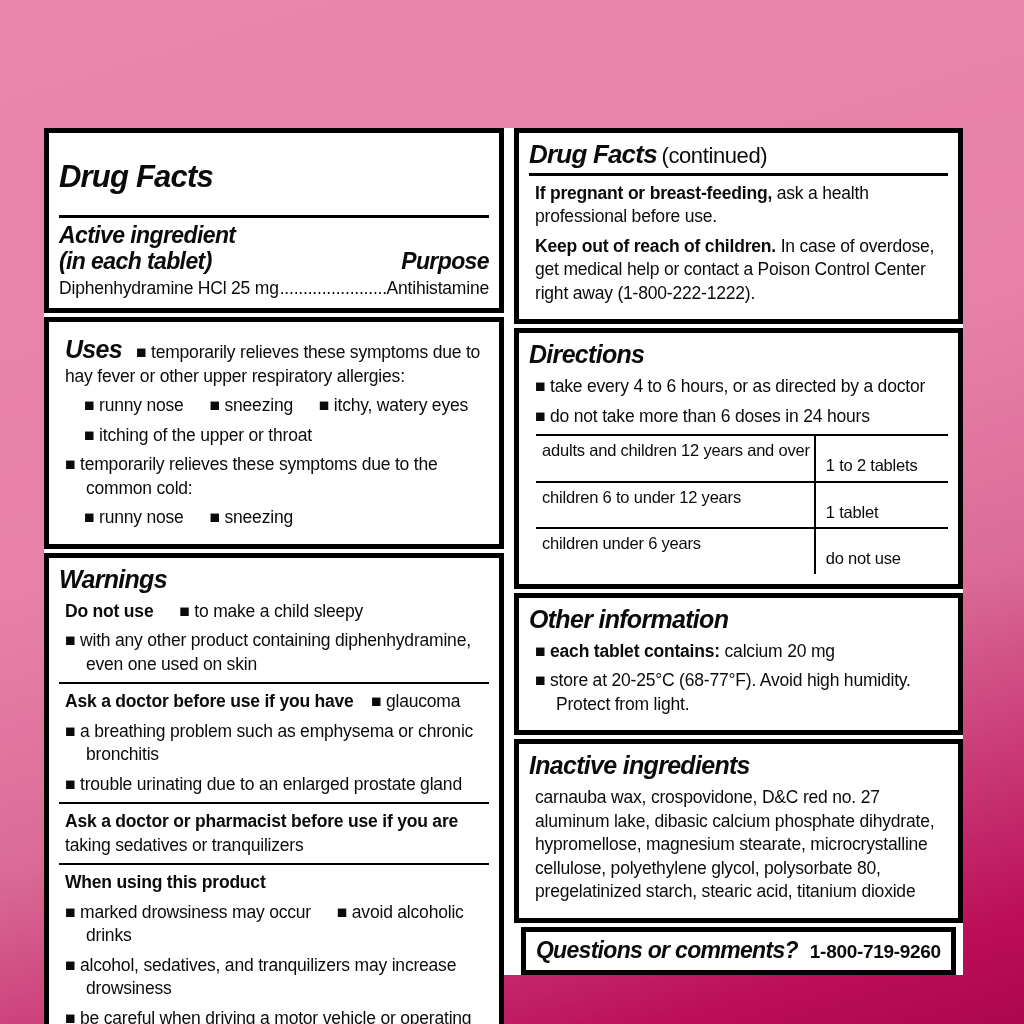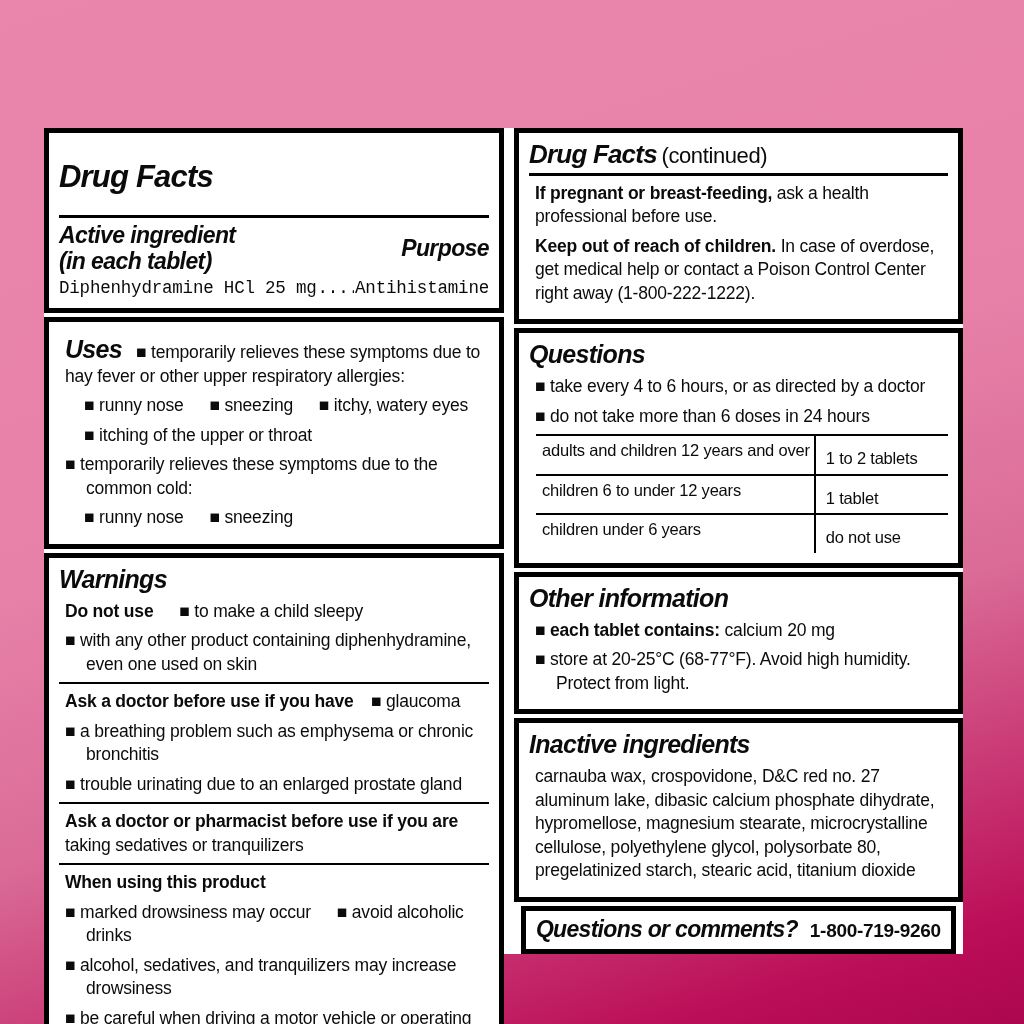--- a/index.html
+++ b/index.html
@@ -16,33 +16,33 @@
   p{margin:6px;}
   .body-text{font-size:17.5px;line-height:23.5px;letter-spacing:-0.2px;}
   .df-title{font-size:31px;line-height:34px;font-weight:700;font-style:italic;letter-spacing:-0.8px;}
   .df-title-sm{font-size:26px;line-height:30px;font-weight:700;font-style:italic;letter-spacing:-0.8px;}
   .cont-label{font-size:22px;font-weight:400;font-style:normal;letter-spacing:-0.4px;}
   .section-title{font-size:25px;line-height:30px;font-weight:700;font-style:italic;letter-spacing:-0.7px;display:block;}
   .inline-title{display:inline;margin-right:14px;}
   .h2{font-size:23px;line-height:26px;font-weight:700;font-style:italic;letter-spacing:-0.6px;}
   .rule{border-top:3px solid #000;margin:3px 0 4px;}
   .hairline{border-top:2px solid #000;margin:5px 0;}
-  .ai-row{display:flex;justify-content:space-between;align-items:center;}
-  .ing-row{display:flex;align-items:baseline;margin-top:3px;white-space:nowrap;font-family:Liberation Mono, monospace;}
+  .ai-row{display:flex;justify-content:space-between;align-items:flex-end;}
+  .ing-row{display:flex;align-items:baseline;margin-top:3px;white-space:nowrap;}
   .leader{flex:1 1 auto;min-width:0;overflow:hidden;margin:0 1px;}
   .bullet{padding-left:21px;text-indent:-21px;}
   .indent{margin-left:25px;}
   b{font-weight:700;}
   .arrow-line{display:flex;justify-content:space-between;align-items:center;}
   .arrow{font-size:19px;line-height:23px;flex:0 0 auto;margin-left:6px;}
   .dose-table{margin:4px 0 2px 7px;border-top:2px solid #000;font-size:16.5px;}
   .dose-row{display:flex;border-bottom:2px solid #000;}
   .dose-row:last-child{border-bottom:none;}
   .dose-group{flex:1 1 auto;padding:3px 4px 3px 6px;white-space:nowrap;overflow:hidden;}
-  .dose-amt{flex:0 0 120px;border-left:2px solid #000;padding:11px 2px 3px 10px;white-space:nowrap;}
+  .dose-amt{flex:0 0 120px;border-left:2px solid #000;padding:18px 2px 3px 10px;white-space:nowrap;}
   .questions-box{display:flex;align-items:baseline;padding:3px 10px 5px;}
   .q-title{font-size:23px;line-height:30px;font-weight:700;font-style:italic;letter-spacing:-0.7px;}
   .q-phone{font-size:19px;font-weight:700;letter-spacing:-0.3px;margin-left:12px;}
 </style>
 </head>
 <body>
 
 <div class="scene">
   <div class="label">
 
@@ -101,21 +101,21 @@
         <div>
           <span class="df-title-sm">Drug Facts</span>
           <span class="cont-label">(continued)</span>
         </div>
         <div class="rule"></div>
         <p><b>If pregnant or breast-feeding,</b><span> ask a health professional before use.</span></p>
         <p><b>Keep out of reach of children.</b><span> In case of overdose, get medical help or contact a Poison Control Center right away (1-800-222-1222).</span></p>
       </section>
 
       <section class="box body-text">
-        <span class="section-title">Questions</span>
+        <span class="section-title">Directions</span>
         <p class="bullet">■ take every 4 to 6 hours, or as directed by a doctor</p>
         <p class="bullet">■ do not take more than 6 doses in 24 hours</p>
         <div class="dose-table">
           <div class="dose-row">
             <div class="dose-group">adults and children 12 years and over</div>
             <div class="dose-amt">1 to 2 tablets</div>
           </div>
           <div class="dose-row">
             <div class="dose-group">children 6 to under 12 years</div>
             <div class="dose-amt">1 tablet</div>

